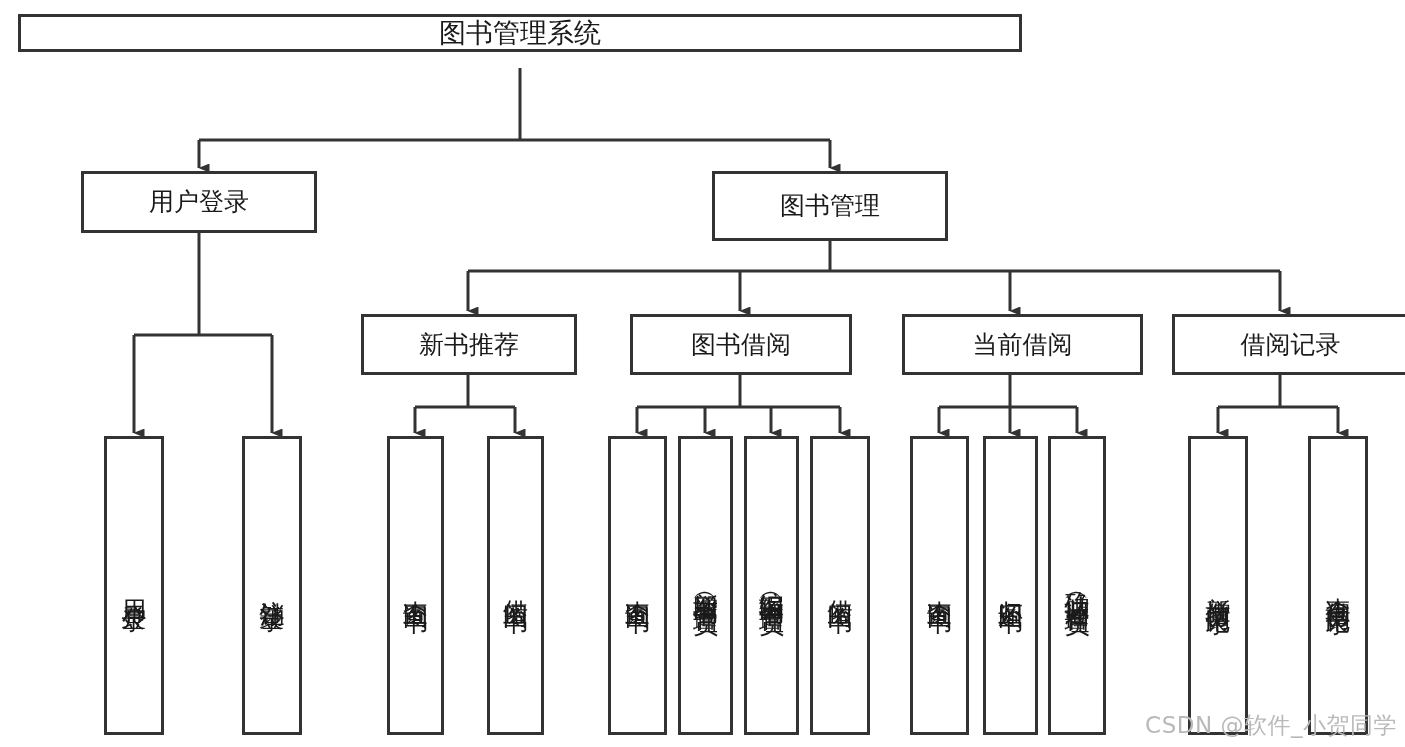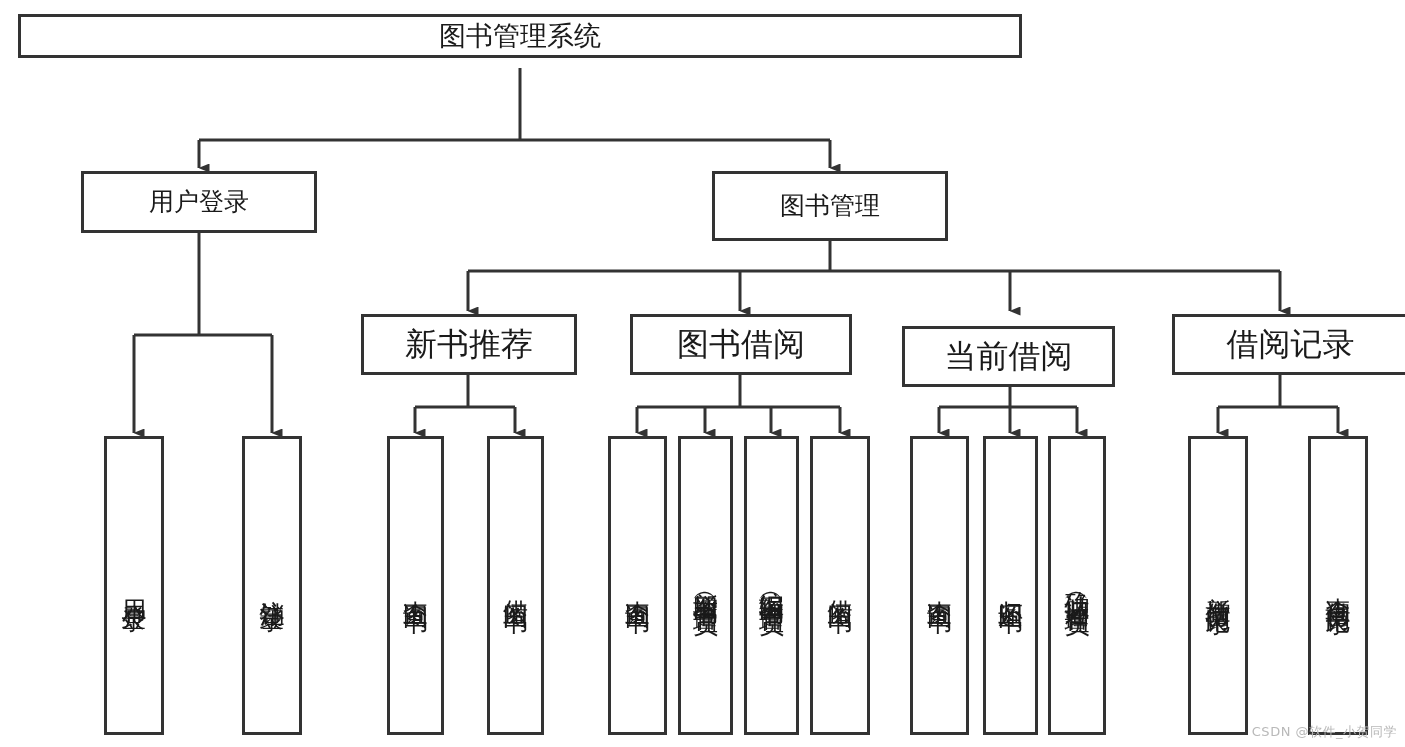--- a/index.html
+++ b/index.html
@@ -27,21 +27,21 @@
     justify-content: center;
     color: #1a1a1a;
   }
   .node .label {
     text-align: center;
     line-height: 1.18;
     white-space: nowrap;
   }
   .node-root .label { font-size: 27px; }
   .node-l2 .label   { font-size: 25px; }
-  .node-l3 .label   { font-size: 32px; }
+  .node-l3 .label   { font-size: 25px; }
   .node-leaf {
     border-width: 3px;
   }
   .node-leaf .label {
     font-size: 25px;
     writing-mode: vertical-rl;
     text-orientation: upright;
     letter-spacing: 3px;
     line-height: 1;
   }
@@ -50,21 +50,21 @@
     left: 0;
     top: 0;
     width: 1405px;
     height: 747px;
     pointer-events: none;
   }
   .watermark {
     position: absolute;
     right: 8px;
     bottom: 6px;
-    font-size: 13px;
+    font-size: 23px;
     color: #b9b9b9;
     white-space: nowrap;
     letter-spacing: 0.5px;
   }
 </style>
 </head>
 <body>
 
 <div id="canvas" style="background: rgb(255, 255, 255);">
 
@@ -111,38 +111,38 @@
       <path d="M1010,407 L1010,433" marker-end="url(#arrow)"></path>
       <path d="M1077,407 L1077,433" marker-end="url(#arrow)"></path>
 
       <path d="M1280,375 L1280,407"></path>
       <path d="M1218,407 L1338,407"></path>
       <path d="M1218,407 L1218,433" marker-end="url(#arrow)"></path>
       <path d="M1338,407 L1338,433" marker-end="url(#arrow)"></path>
     </g>
   </svg>
 
-  <div class="node node-root" style="left: 18px; top: 14px; width: 1004px; height: 44px;">
+  <div class="node node-root" style="left: 18px; top: 14px; width: 1004px; height: 38px;">
     <span class="label">图书管理系统</span>
   </div>
 
   <div class="node node-l2" style="left: 81px; top: 171px; width: 236px; height: 62px;">
     <span class="label">用户登录</span>
   </div>
   <div class="node node-l2" style="left: 712px; top: 171px; width: 236px; height: 70px;">
     <span class="label">图书管理</span>
   </div>
 
   <div class="node node-l3" style="left: 361px; top: 314px; width: 216px; height: 61px;">
     <span class="label">新书推荐</span>
   </div>
   <div class="node node-l3" style="left: 630px; top: 314px; width: 222px; height: 61px;">
     <span class="label">图书借阅</span>
   </div>
-  <div class="node node-l3" style="left: 902px; top: 326px; width: 213px; height: 61px;">
+  <div class="node node-l3" style="left: 902px; top: 314px; width: 241px; height: 61px;">
     <span class="label">当前借阅</span>
   </div>
   <div class="node node-l3" style="left: 1172px; top: 314px; width: 237px; height: 61px;">
     <span class="label">借阅记录</span>
   </div>
 
   <div class="node node-leaf" style="left: 104px; top: 436px; width: 60px; height: 299px;">
     <span class="label">用户登录</span>
   </div>
   <div class="node node-leaf" style="left: 242px; top: 436px; width: 60px; height: 299px;">

